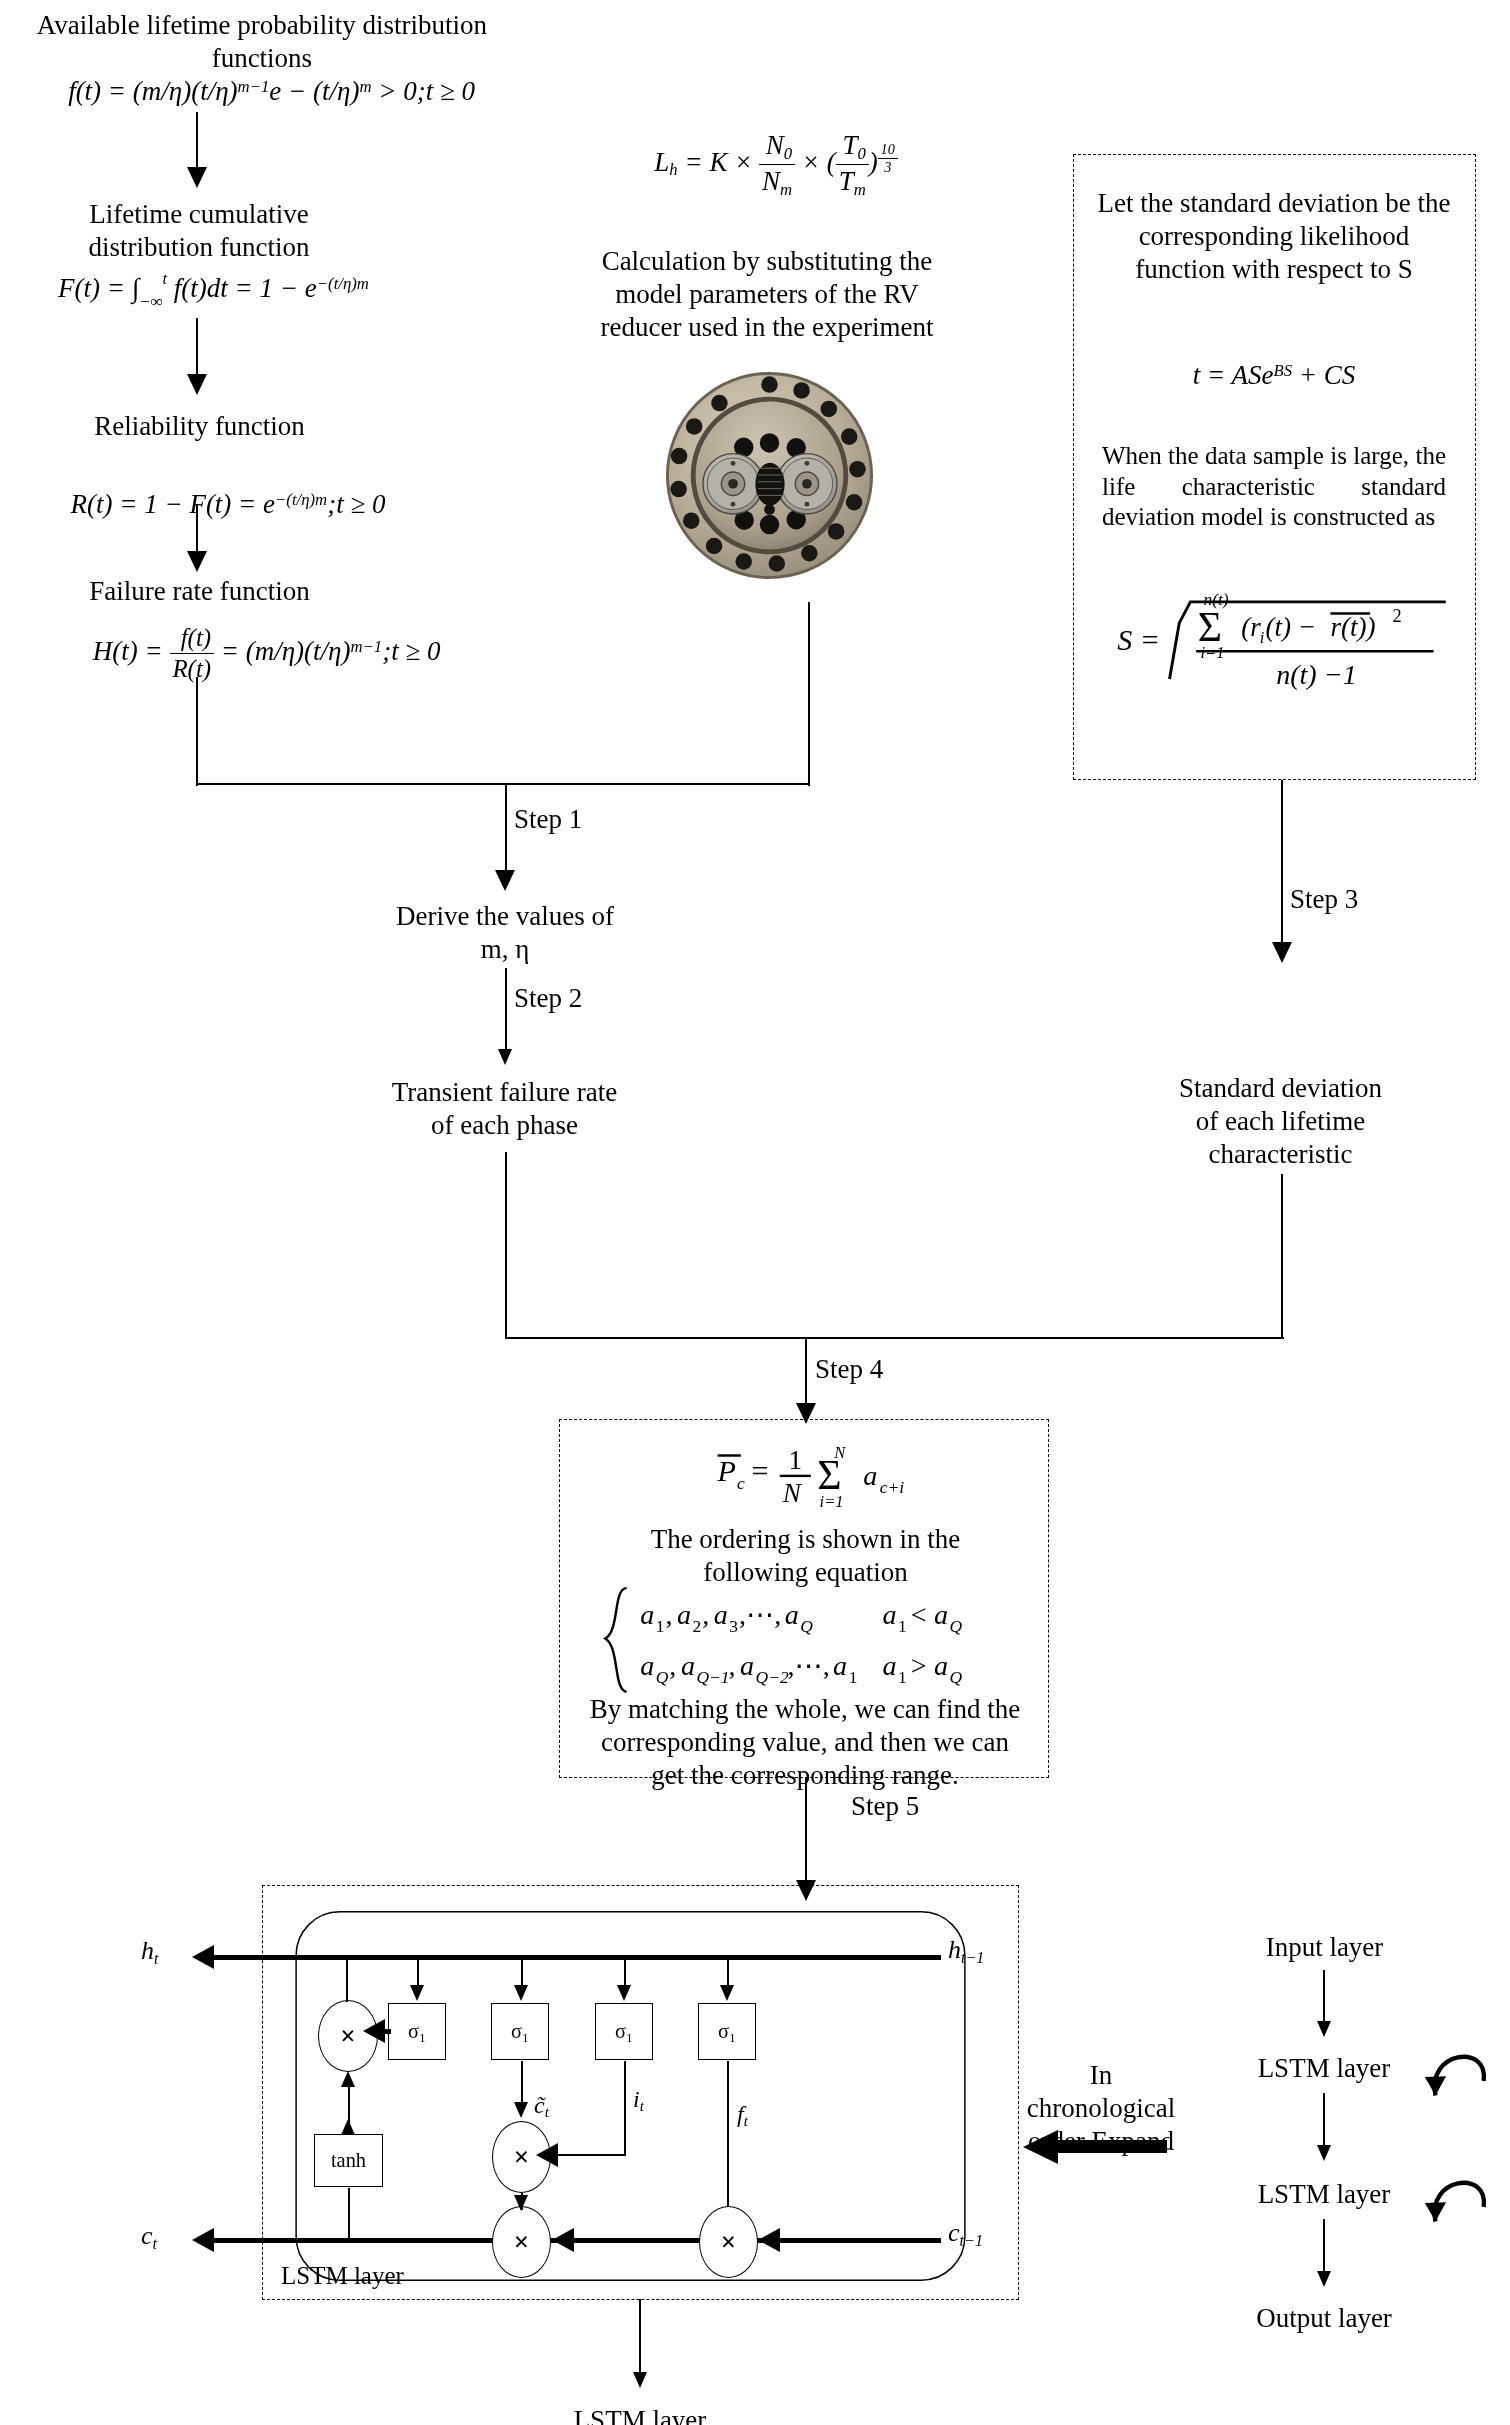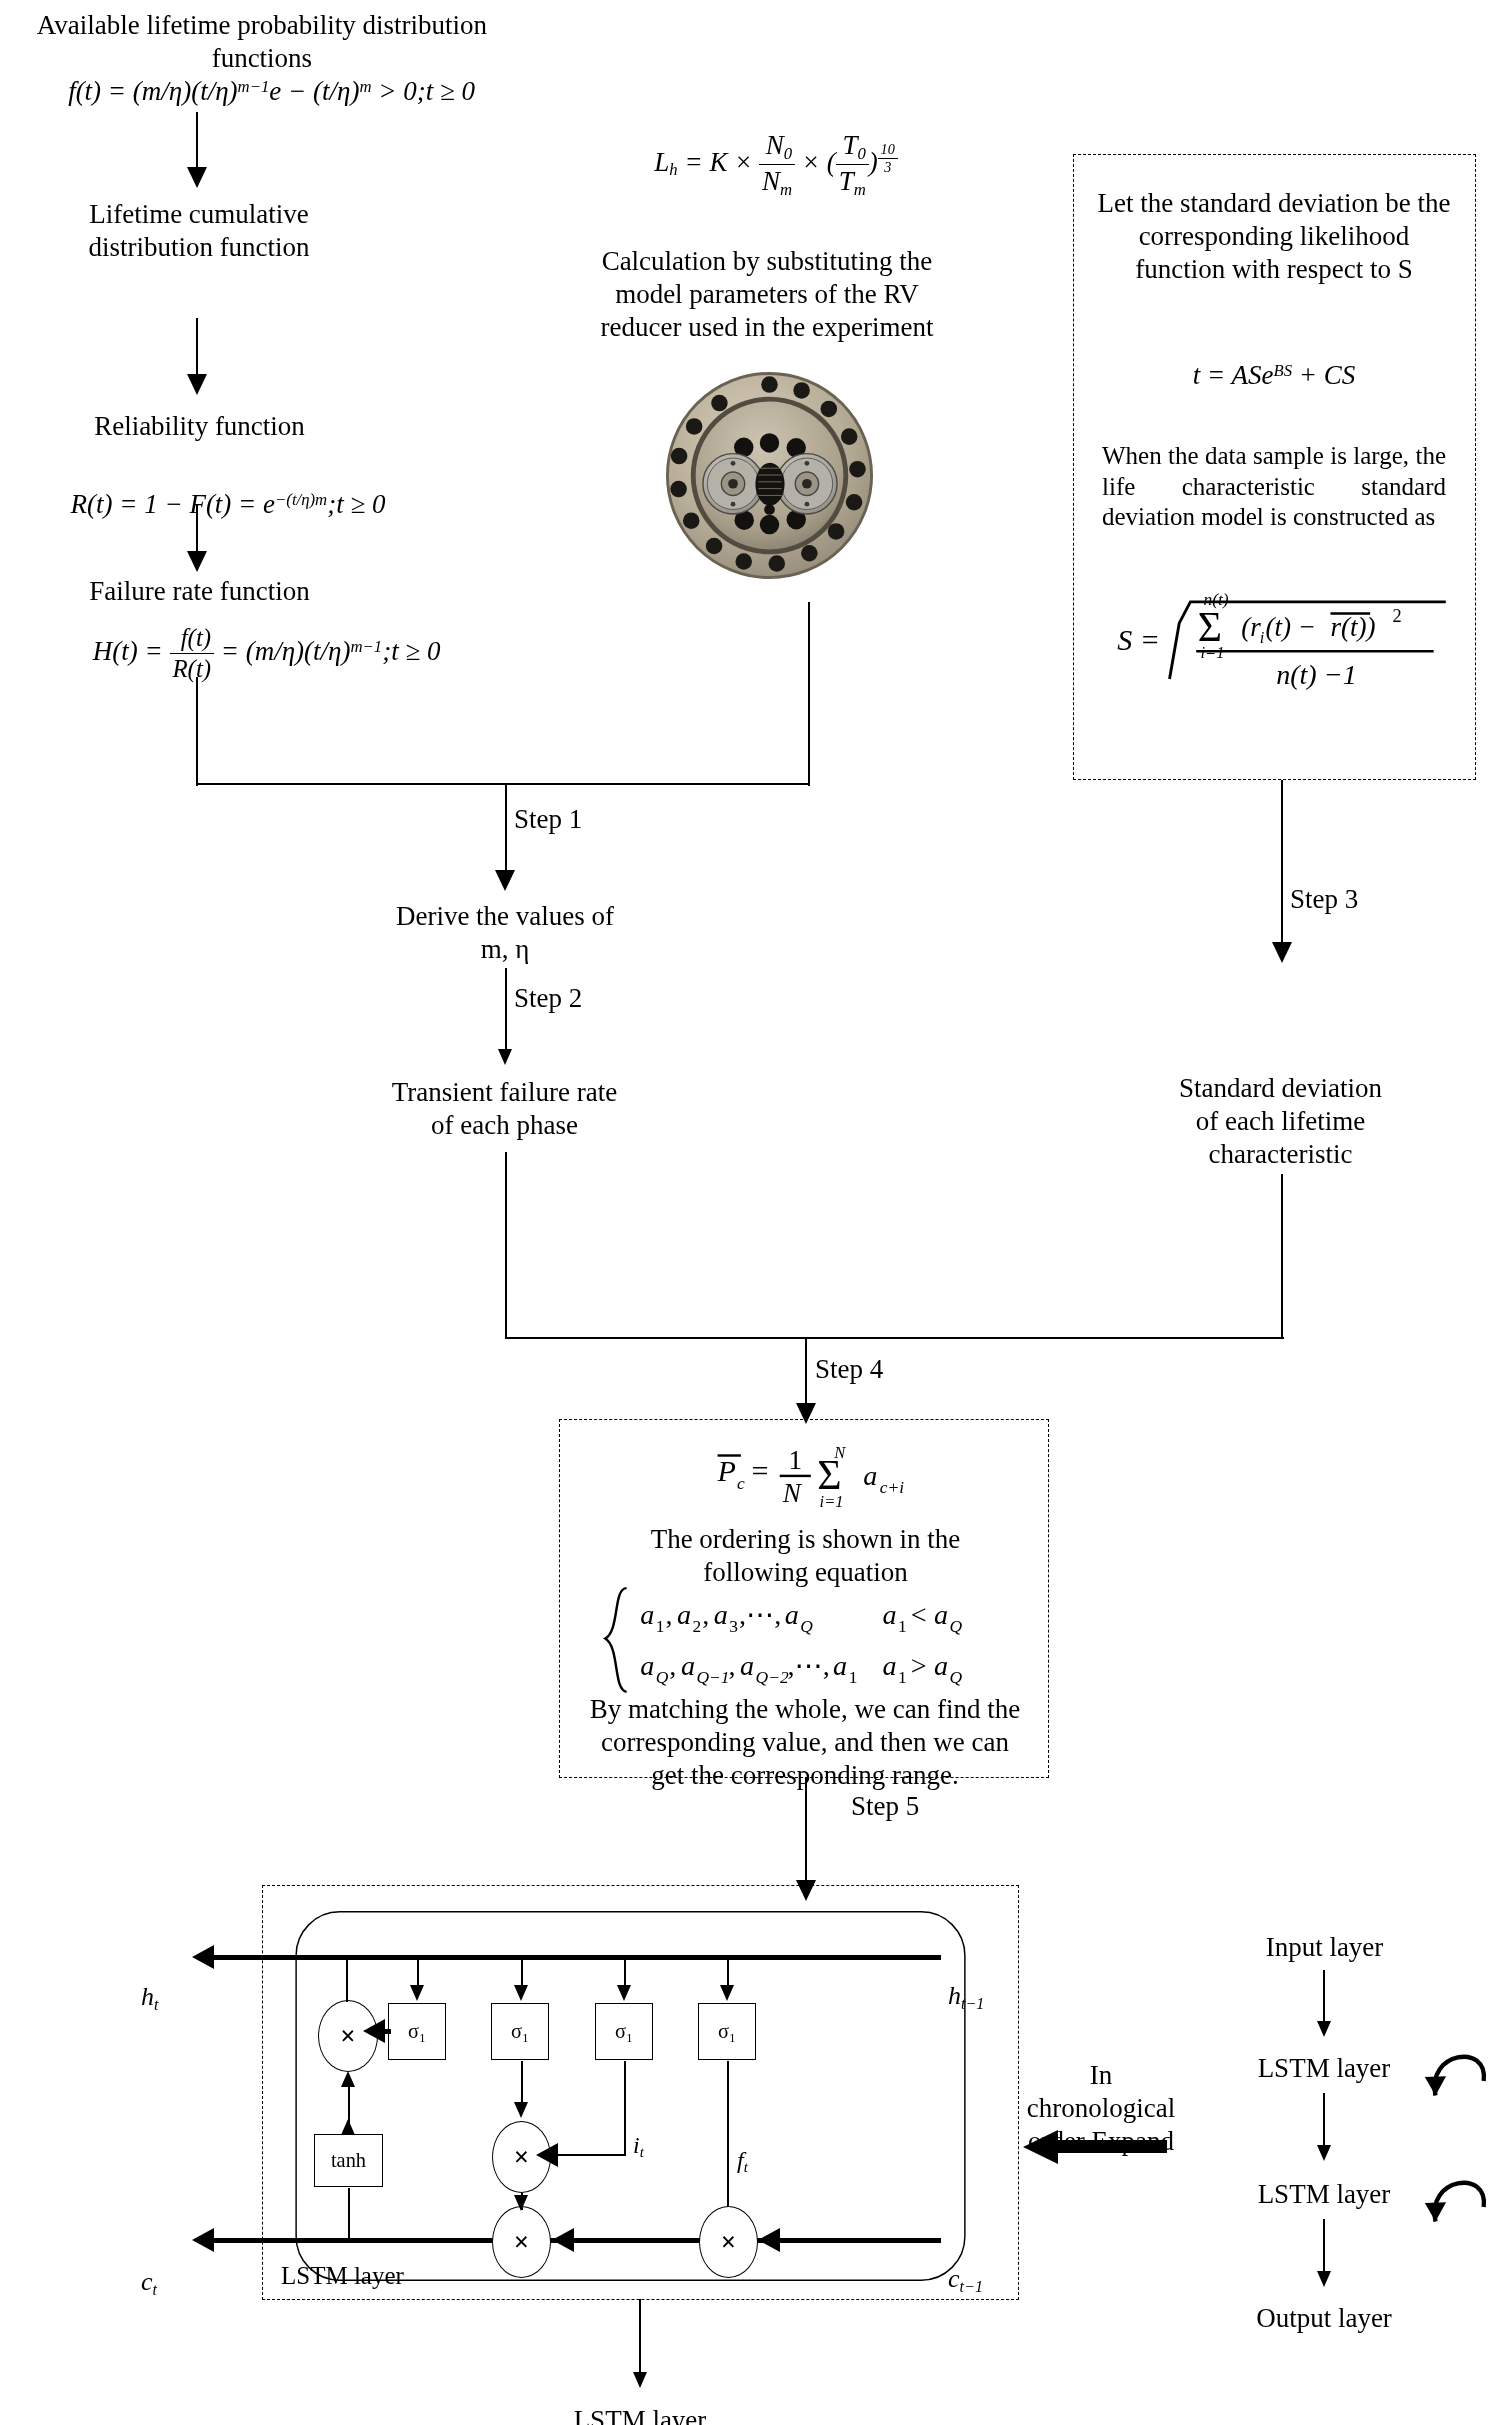--- a/index.html
+++ b/index.html
@@ -20,21 +20,21 @@
   .arrow-l{position:absolute;width:0;height:0;border-top:12.6px solid transparent;border-bottom:12.6px solid transparent;border-right:22px solid #000;}
   .arrow-u{position:absolute;width:0;height:0;border-left:7.8px solid transparent;border-right:7.8px solid transparent;border-bottom:16.5px solid #000;}
   .sigbox{position:absolute;border:1.5px solid #000;background:#fff;box-sizing:border-box;display:flex;align-items:center;justify-content:center;font-size:20.4px;}
   .mulcirc{position:absolute;border:1.5px solid #000;border-radius:50%;background:#fff;display:flex;align-items:center;justify-content:center;font-size:27px;font-weight:bold;}
   sub{font-size:0.62em;vertical-align:-0.28em;}
   sup{font-size:0.62em;vertical-align:0.5em;}
   .frac{display:inline-block;vertical-align:middle;text-align:center;}
   .frac .num{display:block;border-bottom:1.5px solid #000;padding:0 2.9px;text-align:right;}
   .frac .den{display:block;padding:0 2.9px;}
   .rvimg{position:absolute;border-radius:50%;overflow:hidden;}
-  .lbl-side{position:absolute;font-size:26px;font-style:italic;margin-top:46px;}
+  .lbl-side{position:absolute;font-size:26px;font-style:italic;}
 </style>
 </head>
 <body>
 
 <div id="page">
 
   <div class="txt t56" style="left:4.9px;top:8.7px;width:514px;">
     <span>Available lifetime probability distribution functions</span>
   </div>
 
@@ -42,20 +42,23 @@
     f(t) = (m/η)(t/η)<sup>m−1</sup>e − (t/η)<sup>m</sup> &gt; 0;t ≥ 0
   </div>
 
   <div class="ln vl" style="left:196px;top:112px;height:58px;"></div>
   <div class="arrow-d" style="left:187px;top:167px;"></div>
 
   <div class="txt t56" style="left:29px;top:198px;width:340px;">
     <span>Lifetime cumulative distribution function</span>
   </div>
 
+  <div class="txt t56 mth" style="left:29px;top:269px;width:369px;white-space:nowrap;">
+    F(t) = ∫<sub style="vertical-align:-0.55em;">−∞</sub><sup style="vertical-align:0.8em;">t</sup> f(t)dt = 1 − e<sup>−(t/η)m</sup>
+  </div>
 
   <div class="ln vl" style="left:196px;top:318px;height:58px;"></div>
   <div class="arrow-d" style="left:187px;top:374px;"></div>
 
   <div class="txt t56" style="left:49px;top:410px;width:301px;">
     <span>Reliability function</span>
   </div>
 
   <div class="txt t56 mth" style="left:39px;top:488px;width:378px;white-space:nowrap;">
     R(t) = 1 − F(t) = e<sup>−(t/η)m</sup>;t ≥ 0

